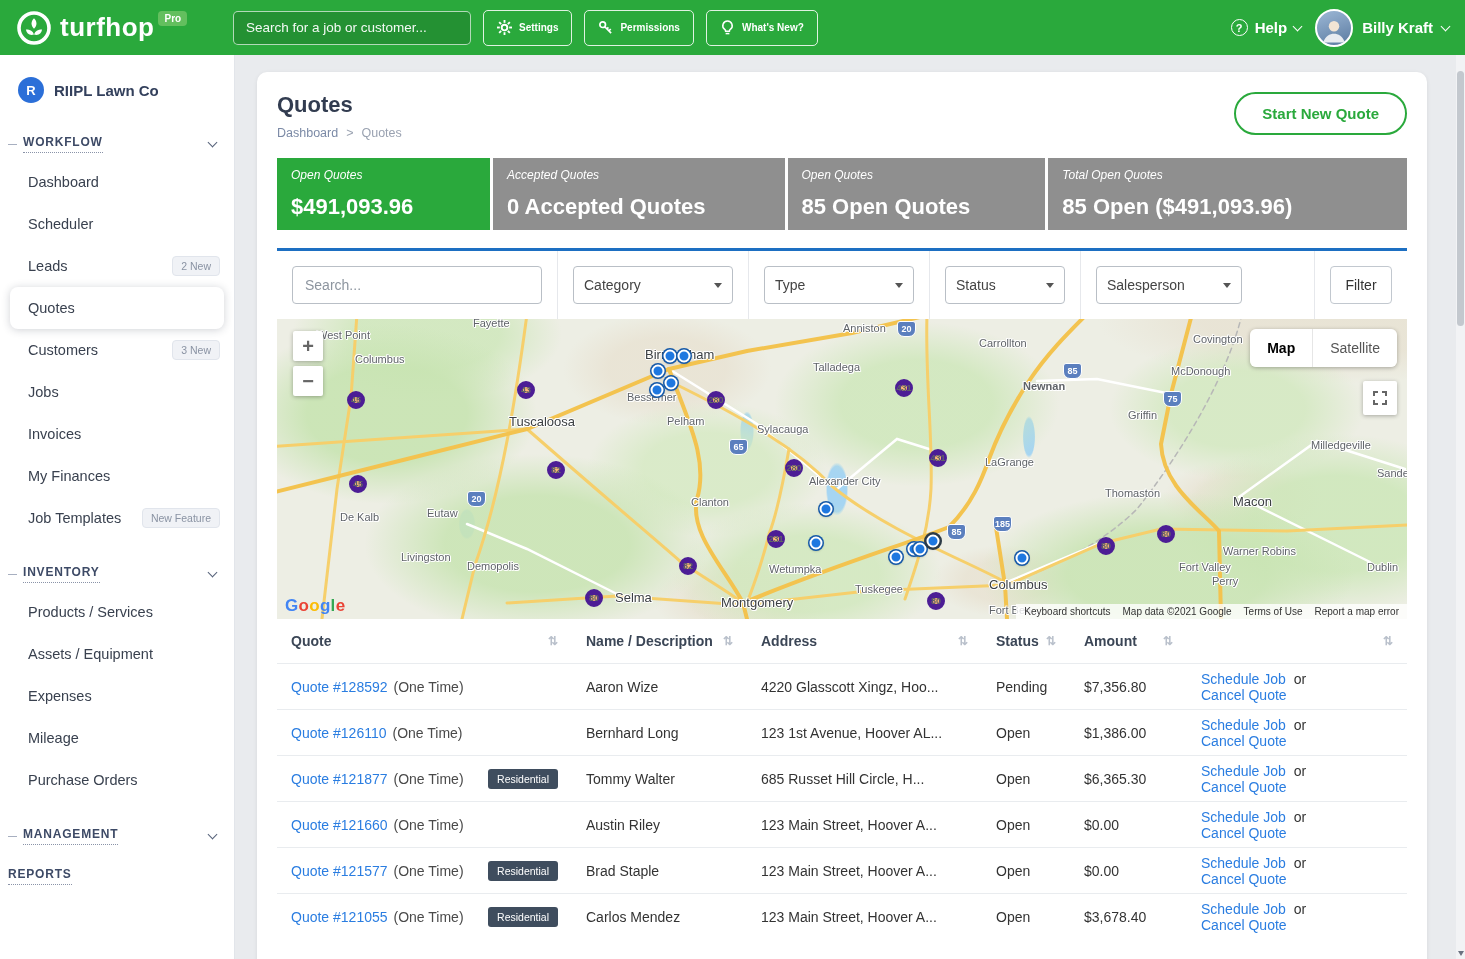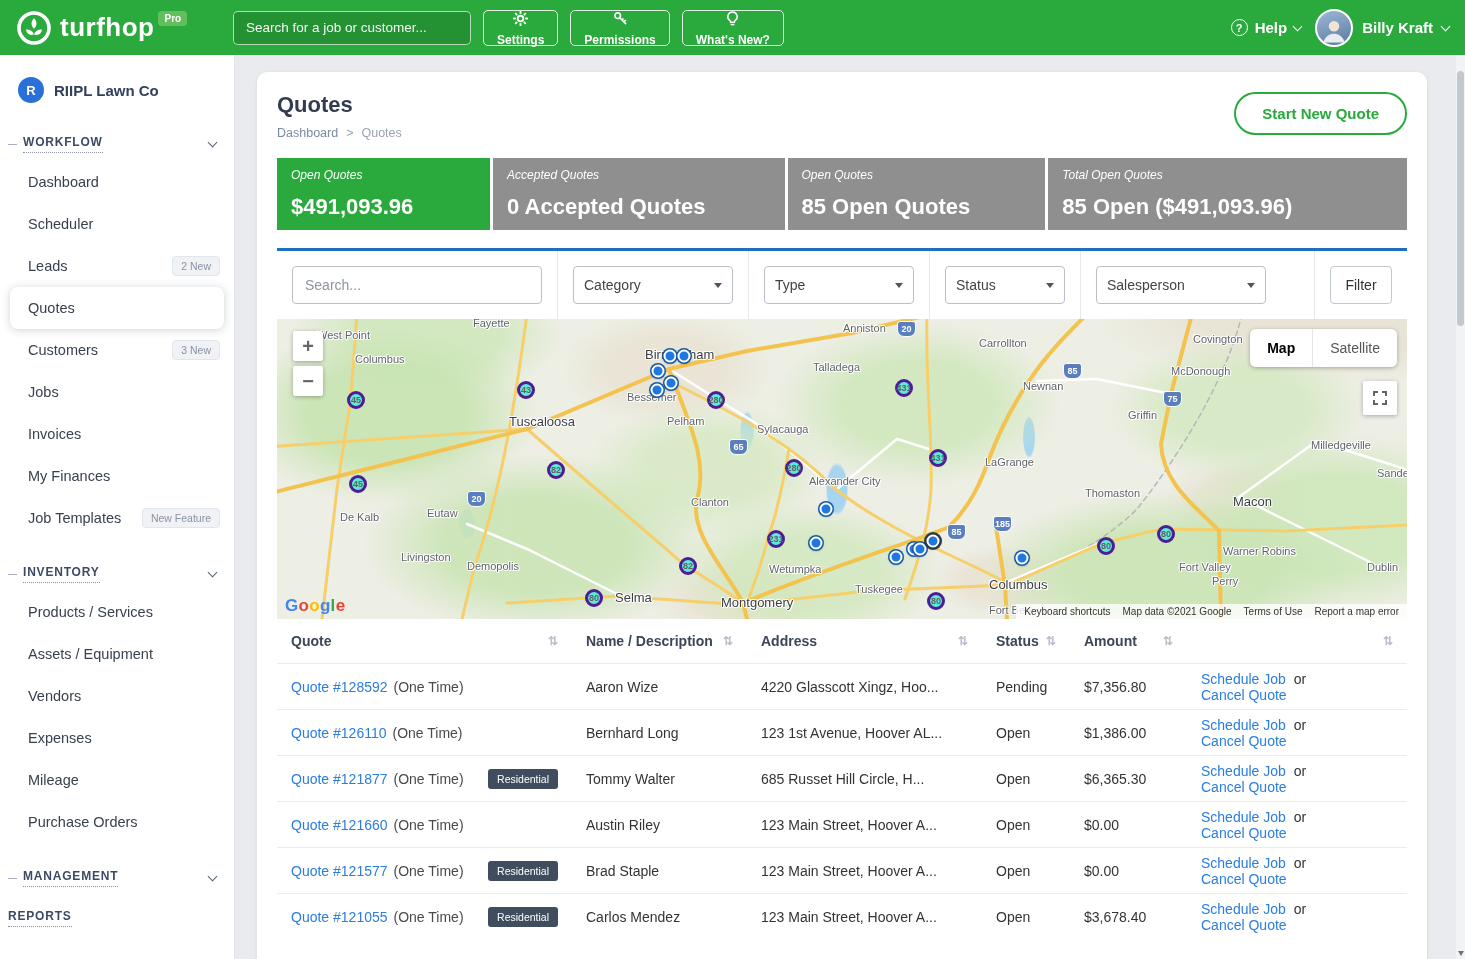--- a/index.html
+++ b/index.html
@@ -11,22 +11,22 @@
             display:flex; align-items:center; padding:0 16px; gap:12px; z-index:20; }
   .logo { display:flex; align-items:center; gap:8px; width:205px; cursor:pointer; }
   .logo-text { color:#fff; font-size:26px; font-weight:bold; letter-spacing:.5px; }
   .pro-badge { background:#63bf5e; color:#fff; font-size:10px; font-weight:bold; padding:2px 6px;
                border-radius:4px; position:relative; top:-9px; left:-4px; }
   .tb-search { width:238px; height:34px; background:rgba(0,0,0,.14); border:1px solid rgba(255,255,255,.65);
                border-radius:5px; color:#fff; padding:0 12px; font-size:13.5px; outline:none;
                font-family:"Liberation Sans",sans-serif; }
   .tb-search::placeholder { color:rgba(255,255,255,.95); }
   .tb-btn { display:flex; align-items:center; gap:7px; height:36px; padding:0 13px; border:1.5px solid rgba(255,255,255,.85);
-            border-radius:5px; color:#fff; font-size:12px; font-weight:bold; background:transparent; cursor:pointer;
-            font-family:"Liberation Sans",sans-serif; white-space:nowrap;flex-direction:column; }
+            border-radius:5px; color:#fff; font-size:10px; font-weight:bold; background:transparent; cursor:pointer;
+            font-family:"Liberation Sans",sans-serif; white-space:nowrap; }
   .tb-right { margin-left:auto; display:flex; align-items:center; gap:14px; }
   .help-wrap { display:flex; align-items:center; gap:7px; color:#fff; font-size:15px; font-weight:bold; cursor:pointer; }
   .q-icon { width:17px; height:17px; border:1.5px solid #fff; border-radius:50%; display:flex; align-items:center;
             justify-content:center; font-size:11px; font-weight:bold; }
   .chev { display:inline-block; width:7px; height:7px; border-right:1.8px solid currentColor;
           border-bottom:1.8px solid currentColor; transform:rotate(45deg); margin-top:-3px; }
   .avatar { width:38px; height:38px; border-radius:50%; border:2px solid #fff;
             background:linear-gradient(160deg,#9db8d6,#5a7aa0); overflow:hidden; display:flex; align-items:flex-end;
             justify-content:center; cursor:pointer; }
   .user-wrap { display:flex; align-items:center; gap:9px; color:#fff; font-size:15px; font-weight:bold; cursor:pointer; }
@@ -77,21 +77,21 @@
   .fgroup { display:flex; align-items:center; height:100%; padding:0 15px; border-right:1px solid #e6e8ec; }
   .fgroup.last { border-right:none; }
   .fgroup.grow { flex:1; }
   .f-search { width:250px; height:38px; border:1px solid #b9bfc6; border-radius:4px; padding:0 12px; font-size:14px;
               color:#555; outline:none; font-family:"Liberation Sans",sans-serif; }
   .f-search::placeholder { color:#8d959f; }
   .fselect { height:38px; border:1px solid #b9bfc6; border-radius:4px; display:flex; align-items:center;
              justify-content:space-between; padding:0 10px; font-size:14px; color:#444; cursor:pointer; background:#fff; }
   .fselect .sel-chev { width:0; height:0; border-left:4px solid transparent; border-right:4px solid transparent;
                        border-top:5px solid #555; margin-left:10px; }
-  .w150{width:150px;} .w160{width:160px;} .w120{width:120px;} .w170{width:170px;}
+  .w150{width:150px;} .w160{width:160px;} .w120{width:120px;} .w170{width:146px;}
   .filter-btn { width:62px; height:38px; border:1px solid #c2c8cf; border-radius:4px; background:#fff; color:#333;
                 font-size:14px; cursor:pointer; font-family:"Liberation Sans",sans-serif; }
 
   
   .map { position:relative; height:300px; overflow:hidden; background:#edeee4; }
   .map-blobs { position:absolute; inset:0;
     background-image:
       radial-gradient(ellipse 200px 120px at 110px 95px,  rgba(200,228,178,.9) 40%, transparent 75%),
       radial-gradient(ellipse 230px 120px at 260px 225px, rgba(200,228,178,.85) 40%, transparent 75%),
       radial-gradient(ellipse 190px 110px at 640px 85px,  rgba(205,231,185,.8) 40%, transparent 75%),
@@ -111,21 +111,21 @@
       radial-gradient(ellipse 9px 30px    at 752px 118px, rgba(166,213,242,1) 60%, transparent 70%),
       radial-gradient(ellipse 12px 22px   at 190px 205px, rgba(166,213,242,.9) 60%, transparent 70%);
   }
   .map svg.roads { position:absolute; inset:0; width:100%; height:100%; }
   .mlabel { position:absolute; font-size:11px; color:#5f6368; white-space:nowrap;
             text-shadow:-1px 0 #fff,1px 0 #fff,0 -1px #fff,0 1px #fff,1px 1px #fff,-1px -1px #fff; }
   .mlabel.big { font-size:13px; color:#3c4043; }
   .shield-i { position:absolute; width:19px; height:16px; background:#5b7fbe; border:1px solid #fff;
               border-radius:3px 3px 7px 7px; color:#fff; font-size:9px; font-weight:bold; display:flex;
               align-items:center; justify-content:center; }
-  .shield-c { position:absolute; width:18px; height:18px; background:#5eead4; border:3px solid #4c1d95; border-radius:50%;
+  .shield-c { position:absolute; width:18px; height:18px; background:#fdba74; border:6px solid #4c1d95; border-radius:50%;
               color:#5f6368; font-size:9px; font-weight:bold; display:flex; align-items:center; justify-content:center; }
   .marker { position:absolute; width:13px; height:13px; border-radius:50%; background:#1f78e0; border:2px solid #fff;
             box-shadow:0 0 0 1.5px #1559a8, 0 1px 3px rgba(0,0,0,.4); transform:translate(-50%,-50%); cursor:pointer; z-index:4; }
   .marker.sel { box-shadow:0 0 0 2.5px #2c3a47, 0 1px 3px rgba(0,0,0,.5); }
   .zoom-box { position:absolute; left:16px; top:12px; display:flex; flex-direction:column; gap:5px; z-index:6; }
   .zoom-btn { width:30px; height:30px; background:#fff; box-shadow:0 1px 4px rgba(0,0,0,.3); border:none; border-radius:2px;
               font-size:20px; font-weight:bold; color:#666; cursor:pointer; line-height:1;
               font-family:"Liberation Sans",sans-serif; }
   .map-toggle { position:absolute; top:10px; right:10px; display:flex; box-shadow:0 1px 4px rgba(0,0,0,.3); z-index:6;
                 border-radius:6px; overflow:hidden; }
@@ -278,23 +278,20 @@
     <span class="sec-t">INVENTORY</span>
     <span class="chev"></span>
   </div>
   <div class="nav-item">
     <span>Products / Services</span>
   </div>
   <div class="nav-item">
     <span>Assets / Equipment</span>
   </div>
   <div class="nav-item">
-    <span>Vendors</span>
-  </div>
-  <div class="nav-item">
     <span>Expenses</span>
   </div>
   <div class="nav-item">
     <span>Mileage</span>
   </div>
   <div class="nav-item">
     <span>Purchase Orders</span>
   </div>
 
   <div class="sec">
@@ -434,30 +431,30 @@
         </div>
       <span class="mlabel" style="left: 196px; top: -2px;">Fayette</span>
           <span class="mlabel" style="left: 40px; top: 10px;">West Point</span>
           <span class="mlabel" style="left: 78px; top: 34px;">Columbus</span>
           <span class="mlabel" style="left: 566px; top: 3px;">Anniston</span>
           <span class="mlabel" style="left: 702px; top: 18px;">Carrollton</span>
           <span class="mlabel" style="left: 916px; top: 14px;">Covington</span>
           <span class="mlabel big" style="left: 368px; top: 28px;">Birmingham</span>
           <span class="mlabel" style="left: 536px; top: 42px;">Talladega</span>
           <span class="mlabel" style="left: 894px; top: 46px;">McDonough</span>
-          <span class="mlabel" style="left: 746px; top: 61px;">Newnan</span>
+          <span class="mlabel" style="left: 746px; top: 61px; font-weight: bold;">Newnan</span>
           <span class="mlabel" style="left: 350px; top: 72px;">Bessemer</span>
           <span class="mlabel" style="left: 390px; top: 96px;">Pelham</span>
           <span class="mlabel big" style="left: 232px; top: 95px;">Tuscaloosa</span>
           <span class="mlabel" style="left: 480px; top: 104px;">Sylacauga</span>
           <span class="mlabel" style="left: 851px; top: 90px;">Griffin</span>
           <span class="mlabel" style="left: 1034px; top: 120px;">Milledgeville</span>
           <span class="mlabel" style="left: 708px; top: 137px;">LaGrange</span>
           <span class="mlabel" style="left: 532px; top: 156px;">Alexander City</span>
-          <span class="mlabel" style="left: 808px; top: 168px; text-align: right;">Thomaston</span>
+          <span class="mlabel" style="left: 828px; top: 168px; text-align: right;">Thomaston</span>
           <span class="mlabel big" style="left: 956px; top: 175px;">Macon</span>
           <span class="mlabel" style="left: 414px; top: 177px;">Clanton</span>
           <span class="mlabel" style="left: 150px; top: 188px;">Eutaw</span>
           <span class="mlabel" style="left: 44px; top: 192px; margin-left: 19px;">De Kalb</span>
           <span class="mlabel" style="left: 1100px; top: 148px;">Sandersville</span>
           <span class="mlabel" style="left: 124px; top: 232px;">Livingston</span>
           <span class="mlabel" style="left: 190px; top: 241px;">Demopolis</span>
           <span class="mlabel" style="left: 492px; top: 244px;">Wetumpka</span>
           <span class="mlabel" style="left: 946px; top: 226px;">Warner Robins</span>
           <span class="mlabel" style="left: 902px; top: 242px;">Fort Valley</span>

